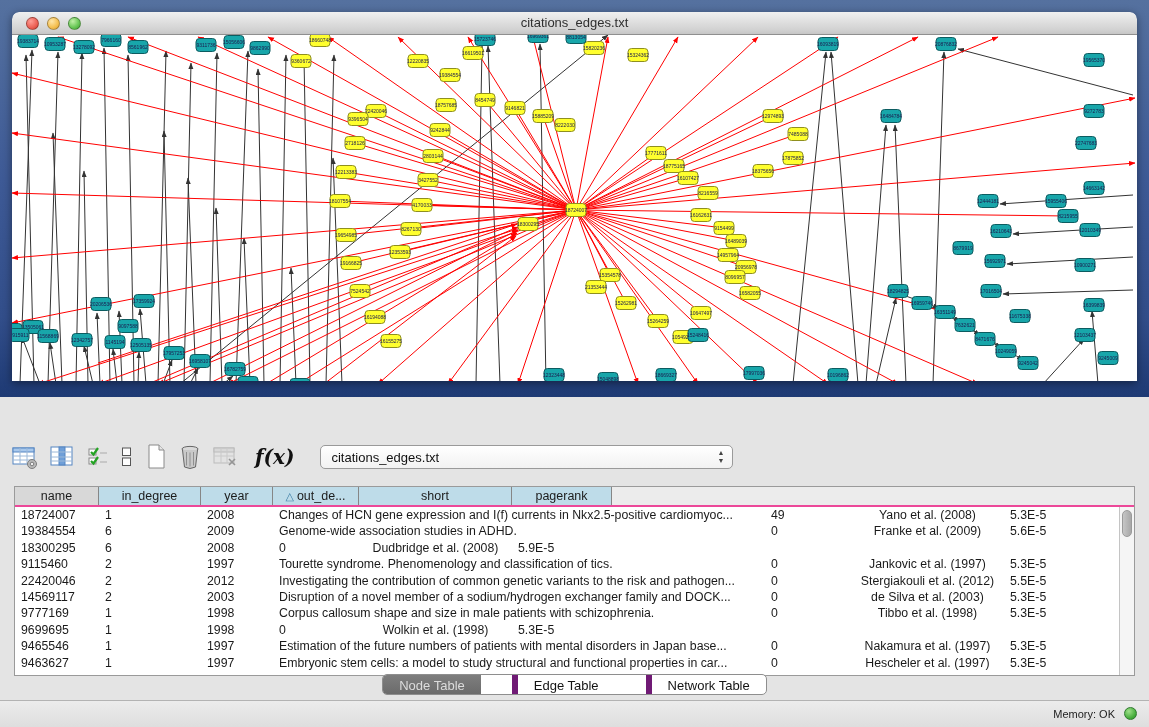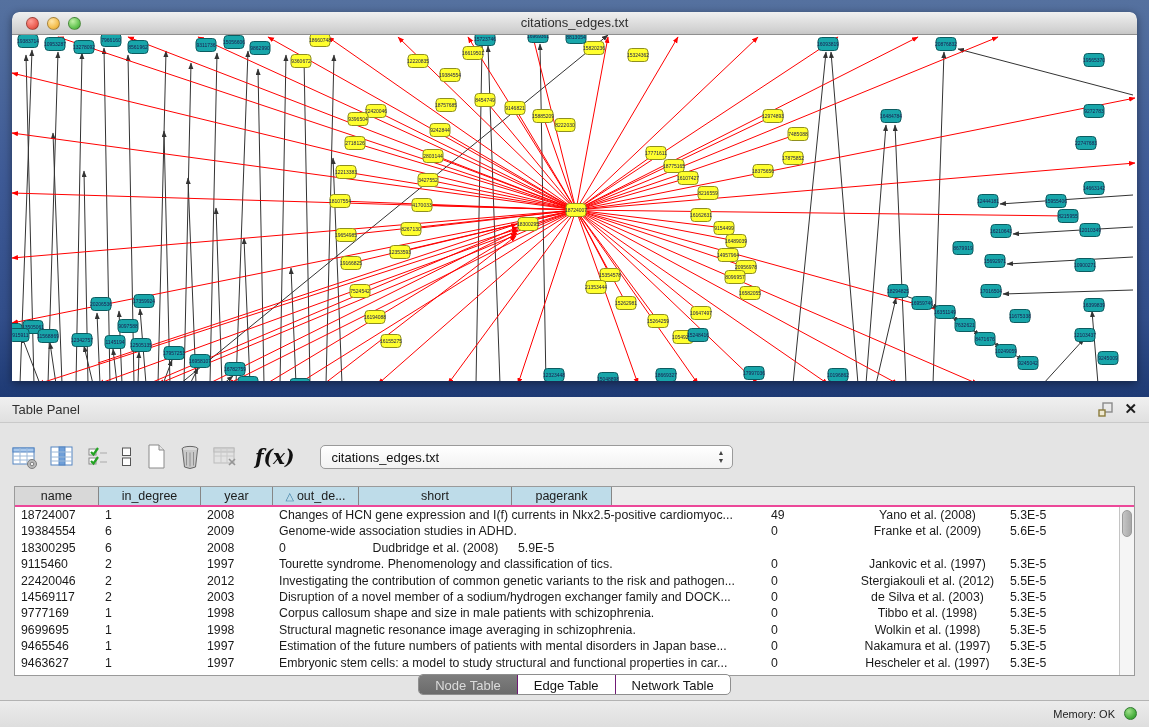--- a/index.html
+++ b/index.html
@@ -66,23 +66,23 @@
     padding-left:6px; line-height:16.4px; }
   .cell.c5 { text-align:center; padding-left:0; }
   .vscroll { position:absolute; right:0; top:20px; bottom:0; width:15px;
     background:#f5f5f5; border-left:1px solid #c4c4c4; }
   .vthumb { position:absolute; left:2px; right:2px; top:3px; height:27px; border-radius:6px;
     background:linear-gradient(90deg,#c6c6c6,#a8a8a8); border:1px solid #9a9a9a; }
 
   .tabbar { position:absolute; left:0; top:277px; width:100%; height:26px;
     display:flex; justify-content:center; }
   .seg { display:inline-flex; border:1px solid #8e8e8e; border-radius:5px;
-    overflow:hidden; background:#ffffff; height:21px; }
+    overflow:hidden; background:#ffffff; height:21px;gap:31px; }
   .seg .tab { font-size:13px; color:#141414; padding:1px 16px 0 16px; line-height:19px;
-    border-left:1px solid #701a75; }
+    border-left:6px solid #701a75; }
   .seg .tab:first-child { border-left:none; }
   .seg .tab.active { background:linear-gradient(180deg,#7e7e7e,#6b6b6b); color:#dcdcdc; }
 
   .statusbar { position:absolute; left:0; top:303px; width:100%; height:41px;
     background:linear-gradient(180deg,#ececec,#d6d6d6); border-top:1px solid #b3b3b3; }
   .memory { position:absolute; right:34px; top:7px; font-size:11px; color:#222; }
   .memdot { position:absolute; right:12px; top:6px; width:13px; height:13px; border-radius:50%;
     border:1px solid #2f7a2f; background:radial-gradient(circle at 35% 30%, #9fe08a, #46ad3c 65%, #2f8a2a); }
 
   .cursor { position:absolute; left:570px; top:397px; }
@@ -458,30 +458,20 @@
     </div>
   </div>
 </div>
 
 <svg class="cursor" width="11" height="15">
   <polygon points="1,0 1,12 4,9 6,14 8,13 6,8.5 10,8.5" fill="#111" stroke="#fff" stroke-width="1"></polygon>
 </svg>
 
 <div class="panel">
 
-  <div class="panel-header">
-    <div class="panel-title">Table Panel</div>
-    <div class="ph-icons">
-      <svg width="16" height="15">
-        <rect x="5" y="1" width="9" height="9" fill="none" stroke="#8a8a8a" stroke-width="1.4"></rect>
-        <rect x="1" y="8" width="6" height="6" fill="#efe9d2" stroke="#8a7b3c" stroke-width="1.4"></rect>
-      </svg>
-      <span class="close-x">✕</span>
-    </div>
-  </div>
 
   <div class="toolbar">
     <svg class="tbi" width="26" height="24">
       <rect x="1" y="3" width="21" height="16" fill="#fff" stroke="#5585c2"></rect>
       <rect x="1" y="3" width="21" height="4" fill="#a8c8ec" stroke="#5585c2"></rect>
       <path d="M1 11 H22 M1 15 H22 M8 3 V19 M15 3 V19" stroke="#9cb8d8" fill="none"></path>
       <circle cx="20" cy="19" r="4.5" fill="#b9b9b9" stroke="#7d7d7d"></circle>
       <circle cx="20" cy="19" r="1.8" fill="#efefef" stroke="#7d7d7d"></circle>
     </svg>
     <svg class="tbi" width="25" height="24">
@@ -594,21 +584,20 @@
           <div class="cell c2">1998</div>
           <div class="cell c3">Corpus callosum shape and size in male patients with schizophrenia.</div>
           <div class="cell c4">0</div>
           <div class="cell c5">Tibbo et al. (1998)</div>
           <div class="cell c6">5.3E-5</div>
         </div>
         <div class="trow">
           <div class="cell c0">9699695</div>
           <div class="cell c1">1</div>
           <div class="cell c2">1998</div>
-          <div class="cell c3">Structural magnetic resonance image averaging in schizophrenia.</div>
           <div class="cell c4">0</div>
           <div class="cell c5">Wolkin et al. (1998)</div>
           <div class="cell c6">5.3E-5</div>
         </div>
         <div class="trow">
           <div class="cell c0">9465546</div>
           <div class="cell c1">1</div>
           <div class="cell c2">1997</div>
           <div class="cell c3">Estimation of the future numbers of patients with mental disorders in Japan base...</div>
           <div class="cell c4">0</div>

